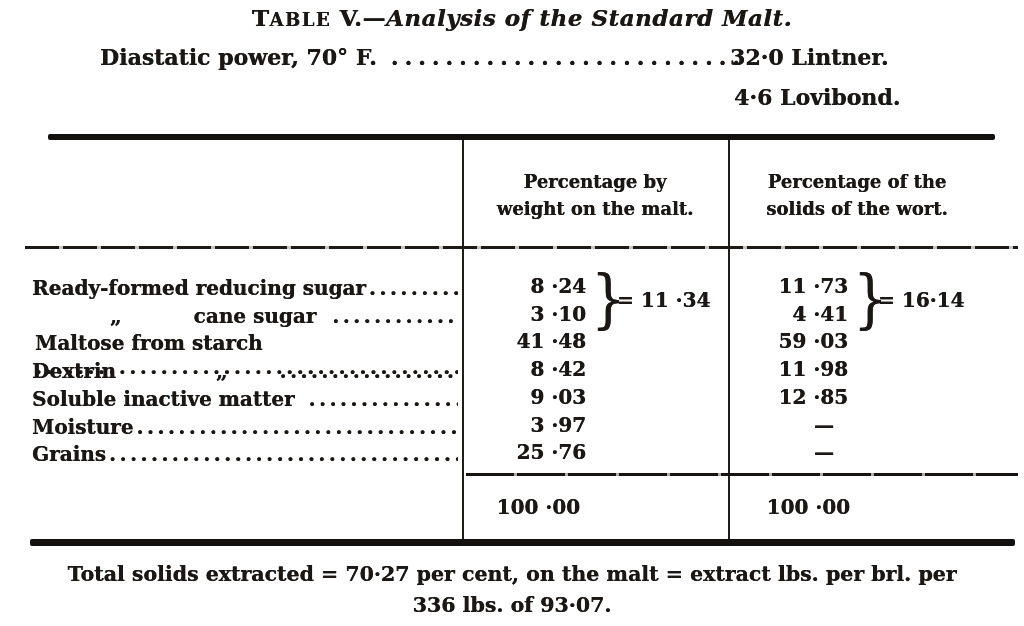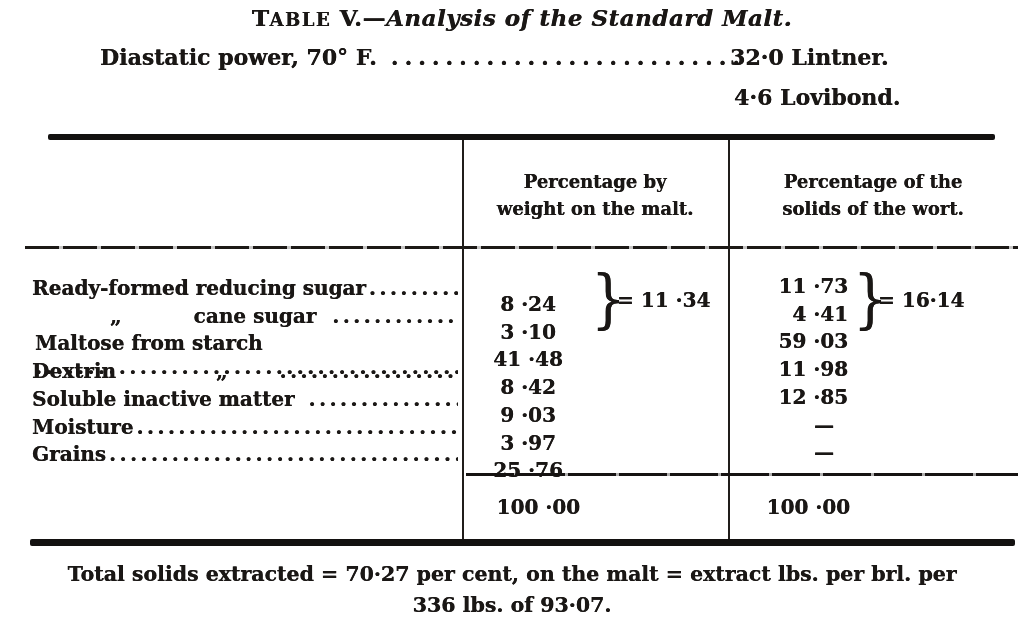--- a/index.html
+++ b/index.html
@@ -39,32 +39,32 @@
   .rule-sub{top:473px;left:466px;width:552px;height:3px;
     background:repeating-linear-gradient(90deg,#161312 0 48px,rgba(22,19,18,0.35) 48px 51px);}
   .rule-bottom{top:539px;left:30px;width:985px;height:7px;background:#131110;border-radius:2px;}
   .vline{top:140px;height:401px;width:2px;background:#201d1a;}
   .v1{left:462px;}
   .v2{left:728px;}
 
   
   .colhead{font-size:18px;line-height:27px;text-align:center;}
   .ch1{top:168px;left:466px;width:258px;}
-  .ch2{top:168px;left:732px;width:282px;}
+  .ch2{top:168px;left:716px;width:282px;}
 
   
   .stub{left:32px;width:426px;display:flex;align-items:baseline;
     font-size:20px;white-space:nowrap;overflow:hidden;}
   .leader{flex:1;overflow:hidden;letter-spacing:3.5px;margin-left:3px;}
   .ditto{font-size:20px;}
   .sp{display:inline-block;flex:0 0 auto;}
 
   
   .numcol{font-size:20px;text-align:right;line-height:27.7px;}
-  .ncw{top:291px;left:470px;width:116px;text-align:center;}
+  .ncw{top:273px;left:470px;width:116px;}
   .ncs{top:273px;left:734px;width:114px;}
   .numcol .dash{padding-right:14px;}
 
   .brace{font-size:64px;font-weight:400;line-height:56px;transform:scaleX(0.85);}
   .brw{top:271px;left:588px;}
   .brs{top:271px;left:850px;}
   .bsum{font-size:20px;white-space:nowrap;}
   .bsw{top:288px;left:617px;}
   .bss{top:288px;left:878px;}
 

